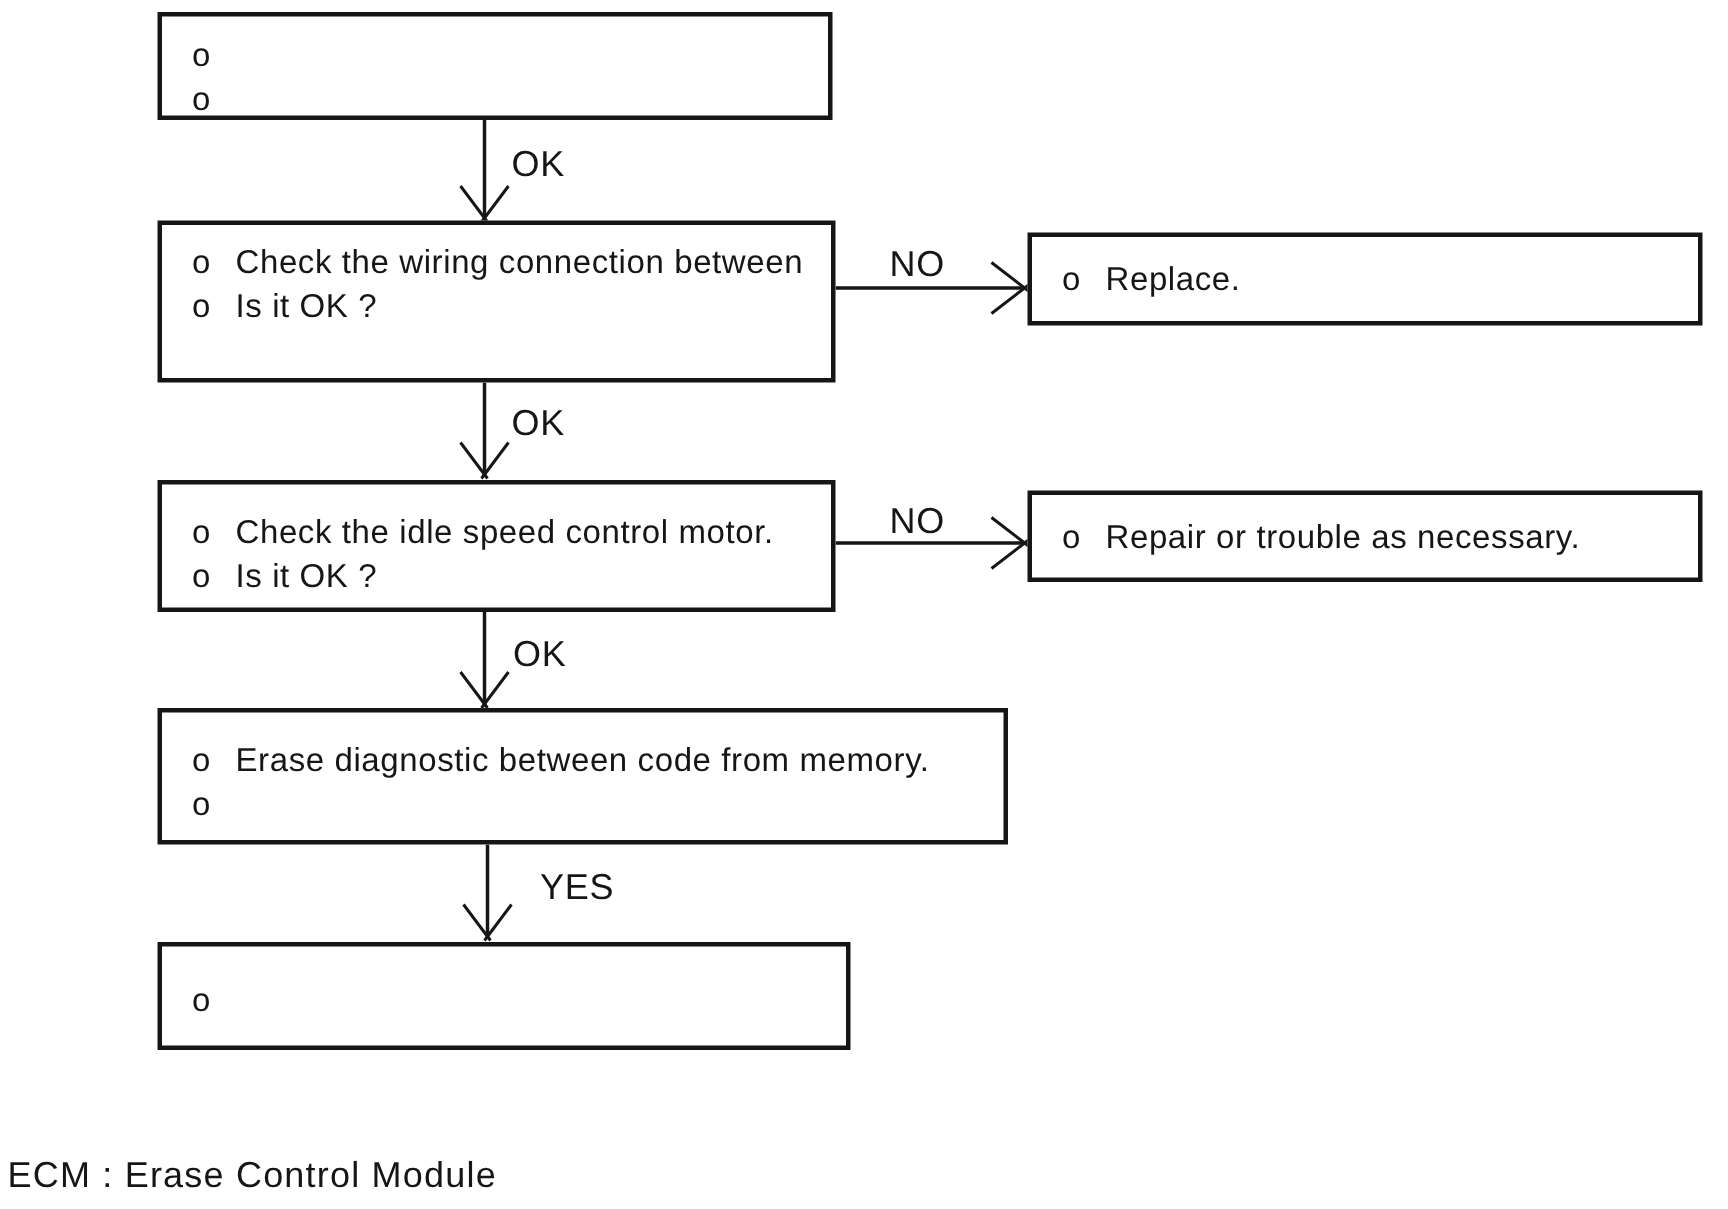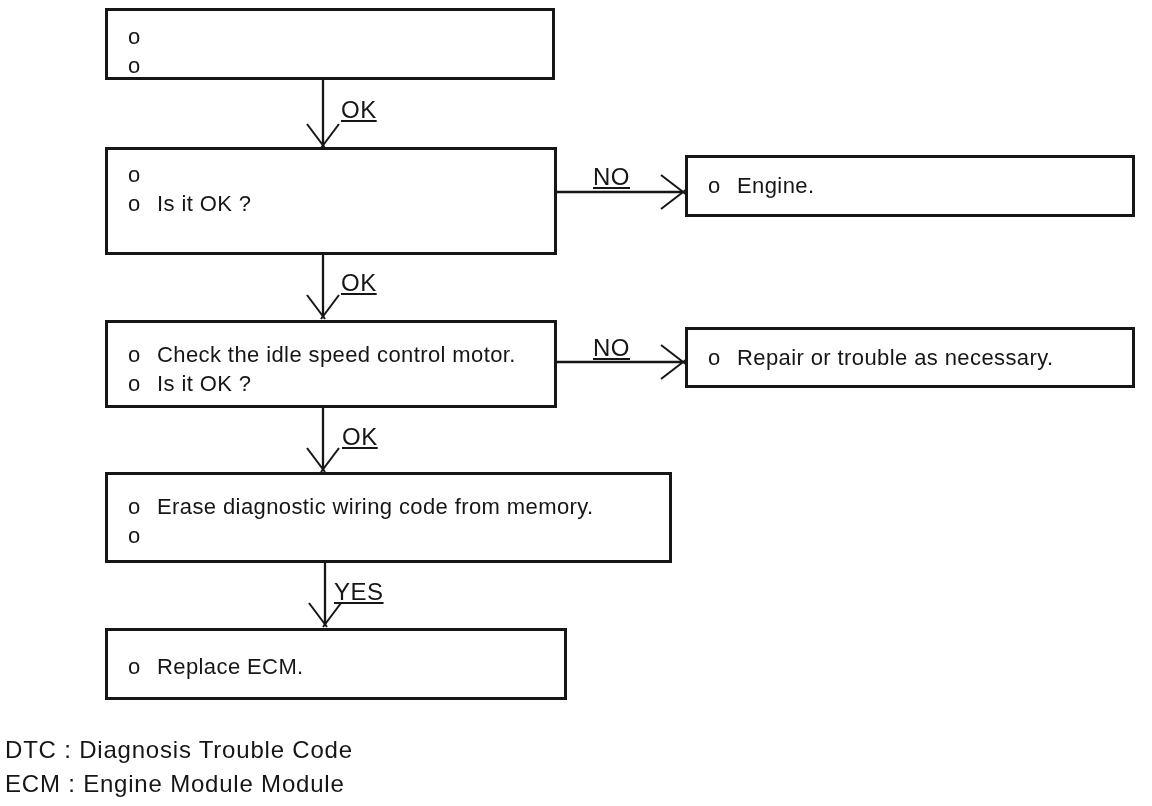--- a/index.html
+++ b/index.html
@@ -13,21 +13,21 @@
     border: 3px solid var(--ink, #161616); background: #ffffff;
   }
   .row {
     display: flex; align-items: baseline;
     font-size: 22px; line-height: 29px; letter-spacing: 0.4px; white-space: nowrap;
   }
   .bullet { flex: 0 0 15px; margin-right: 14px; }
   .connectors { position: absolute; left: 0; top: 0; width: 1152px; height: 806px; }
   .connectors line { stroke: var(--ink, #161616); stroke-width: 2.3; fill: none; }
   .connectors line.head { stroke-width: 2; }
-  .lbl { position: absolute; font-size: 24px; letter-spacing: 0.5px; text-decoration: underline; }
+  .lbl { position: absolute; font-size: 24px; letter-spacing: 0.5px; }
   .footnote { position: absolute; font-size: 24px; letter-spacing: 0.8px; }
 </style>
 </head>
 <body>
 
 <div class="canvas">
 
   <svg class="connectors" viewBox="0 0 1152 806" aria-hidden="true">
     <g>
       <line x1="323" y1="80" x2="323" y2="146"></line>
@@ -66,31 +66,32 @@
       <span class="bullet">o</span>
     </div>
     <div class="row">
       <span class="bullet">o</span>
     </div>
   </div>
 
   <div class="box" style="left:105px; top:147px; width:452px; height:108px; padding:10px 0 0 20px;">
     <div class="row">
       <span class="bullet">o</span>
+      <span>Check the wiring connection between</span>
     </div>
     <div class="row">
       <span class="bullet">o</span>
       <span>Is it OK ?</span>
     </div>
   </div>
 
   <div class="box" style="left:685px; top:155px; width:450px; height:62px; padding:13px 6px 0 20px;">
     <div class="row">
       <span class="bullet">o</span>
-      <span>Engine.</span>
+      <span>Replace.</span>
     </div>
   </div>
 
   <div class="box" style="left:105px; top:320px; width:452px; height:88px; padding:17px 6px 0 20px;">
     <div class="row">
       <span class="bullet">o</span>
       <span>Check the idle speed control motor.</span>
     </div>
     <div class="row">
       <span class="bullet">o</span>
@@ -101,37 +102,35 @@
   <div class="box" style="left:685px; top:327px; width:450px; height:61px; padding:13px 6px 0 20px;">
     <div class="row">
       <span class="bullet">o</span>
       <span>Repair or trouble as necessary.</span>
     </div>
   </div>
 
   <div class="box" style="left:105px; top:472px; width:567px; height:91px; padding:17px 6px 0 20px;">
     <div class="row">
       <span class="bullet">o</span>
-      <span>Erase diagnostic wiring code from memory.</span>
+      <span>Erase diagnostic between code from memory.</span>
     </div>
     <div class="row">
       <span class="bullet">o</span>
     </div>
   </div>
 
   <div class="box" style="left:105px; top:628px; width:462px; height:72px; padding:21px 6px 0 20px;">
     <div class="row">
       <span class="bullet">o</span>
-      <span>Replace ECM.</span>
     </div>
   </div>
 
   <div class="lbl" style="left:341px; top:96px;">OK</div>
   <div class="lbl" style="left:593px; top:163px;">NO</div>
   <div class="lbl" style="left:341px; top:269px;">OK</div>
   <div class="lbl" style="left:593px; top:334px;">NO</div>
   <div class="lbl" style="left:342px; top:423px;">OK</div>
-  <div class="lbl" style="left:334px; top:578px;">YES</div>
+  <div class="lbl" style="left:360px; top:578px;">YES</div>
 
-  <div class="footnote" style="left:5px; top:736px;">DTC : Diagnosis Trouble Code</div>
-  <div class="footnote" style="left:5px; top:770px;">ECM : Engine Module Module</div>
+  <div class="footnote" style="left:5px; top:770px;">ECM : Erase Control Module</div>
 
 </div>
 
 </body></html>

